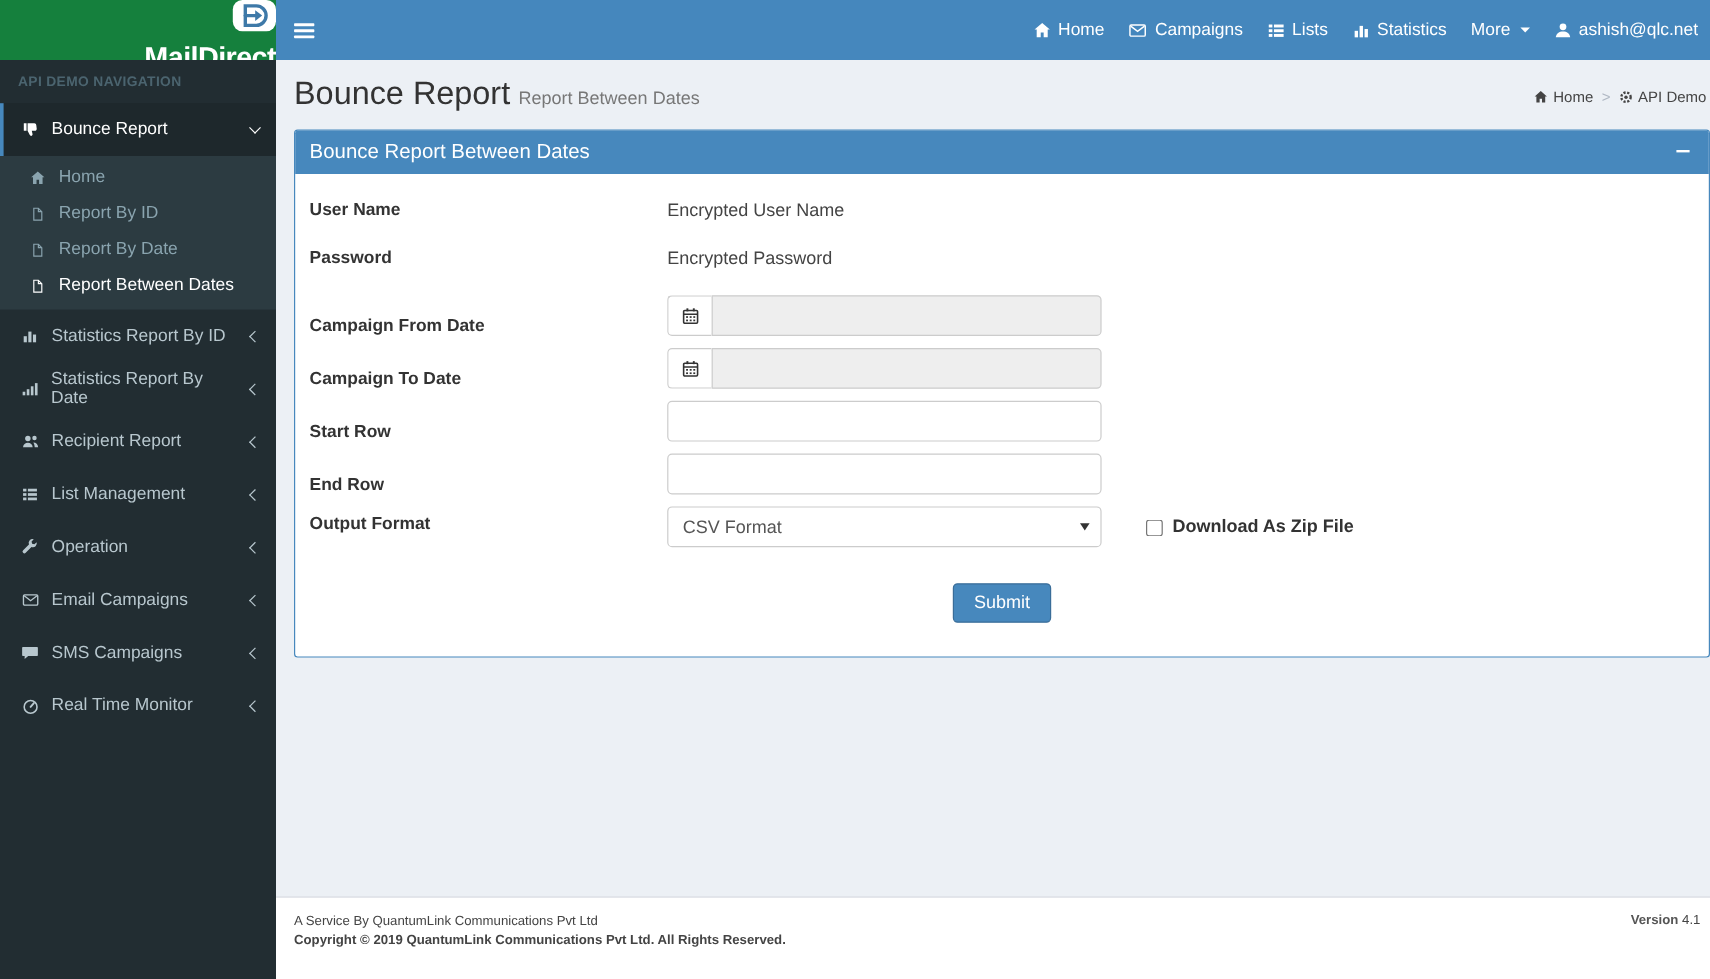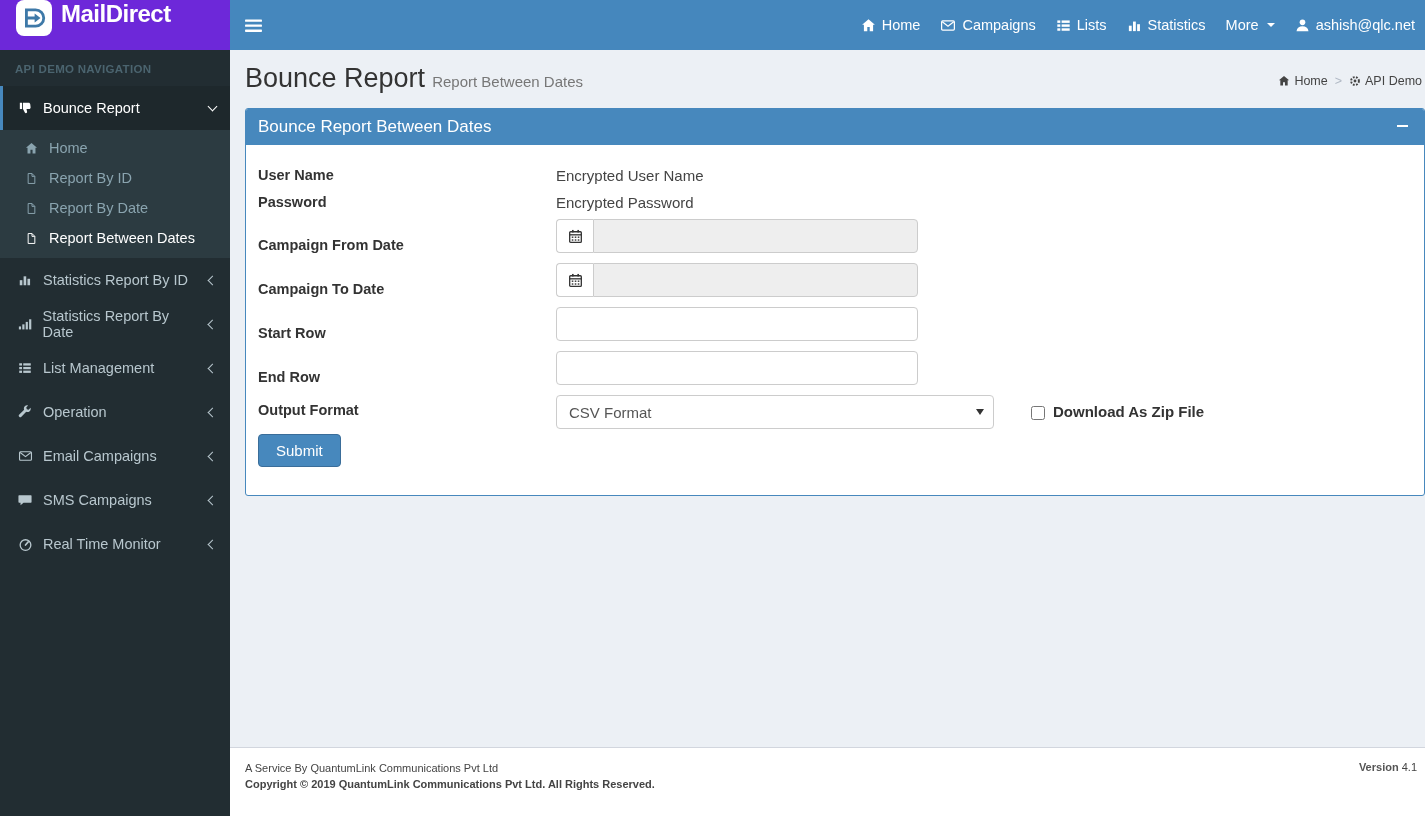--- a/index.html
+++ b/index.html
@@ -8,22 +8,22 @@
     font-family:"Liberation Sans", sans-serif;
     background:#ecf0f5;
     position:relative;
     color:#333;
   }
   svg.i { display:inline-block; vertical-align:middle; flex:none; }
 
   
   .logo {
     position:absolute; left:0; top:0; width:230px; height:50px;
-    background:#6d28d9; color:#fff;
-    display:flex; align-items:flex-start; padding-left:16px; gap:9px;
+    background:#15803d; color:#fff;
+    display:flex; align-items:flex-end; padding-left:16px; gap:9px;flex-direction:column;
   }
   .logo-badge{
     width:36px; height:36px; background:#fff; border-radius:8px;
     display:flex; align-items:center; justify-content:center; color:#3e79a8;
   }
   .brand-text{ font-size:24px; font-weight:bold; letter-spacing:-0.5px; }
 
   .navbar {
     position:absolute; left:230px; top:0; right:0; height:50px;
     background:#4587bd; color:#fff; display:flex; align-items:center;
@@ -100,57 +100,57 @@
   .minus-glyph{ display:inline-block; width:11px; border-top:2.5px solid #fff; }
 
   .panel-body{ padding:22px 12px 28px; }
   .frow{ display:flex; align-items:flex-start; }
   .flabel{
     width:298px; flex:none; padding:7px 10px 0 0;
     font-weight:bold; font-size:14.5px; color:#333;
   }
   .flabel.tight{ padding-top:0; }
   .fvalue{ font-size:15px; color:#444; padding-top:0; }
-  .row-static{ margin-bottom:10px; }
+  .row-static{ margin-bottom:23px; }
   .row-static:last-of-type{ margin-bottom:0; }
   .row-gap{ margin-bottom:10px;align-items:flex-end; }
 
   .input-group{ display:flex; width:362px; height:34px; }
   .ig-addon{
     width:37px; flex:none; background:#fff; border:1px solid #ccc; border-right:0;
     border-radius:4px 0 0 4px; display:flex; align-items:center; justify-content:center;
     color:#333; cursor:pointer;
   }
   .ig-input{
     flex:1; border:1px solid #ccc; border-radius:0 4px 4px 0;
     background:#eee; padding:6px 12px; font-size:15px; color:#555; min-width:0;
     font-family:"Liberation Sans", sans-serif;
   }
   .text-input{
     width:362px; height:34px; border:1px solid #ccc; border-radius:4px;
     padding:6px 12px; font-size:15px; color:#555;
     font-family:"Liberation Sans", sans-serif;
   }
-  .select-wrap{ position:relative; width:438px; }
+  .select-wrap{ position:relative; width:362px; }
   .select-wrap select{
     width:100%; height:34px; border:1px solid #ccc; border-radius:4px;
     background:#fff; color:#555; font-size:15px; padding:0 12px;
     appearance:none; -webkit-appearance:none; -moz-appearance:none;
     font-family:"Liberation Sans", sans-serif; cursor:pointer;
   }
   .select-caret{
     position:absolute; right:10px; top:14px; pointer-events:none;
     width:0; height:0; border-left:4.5px solid transparent;
     border-right:4.5px solid transparent; border-top:6px solid #333;
   }
   .zip-wrap{ display:flex; align-items:flex-end; gap:8px; margin-left:37px; padding-top:8px; }
   .zip-wrap input{ width:14px; height:14px; margin:0; cursor:pointer; }
   .zip-label{ font-weight:bold; font-size:15px; color:#333; }
 
-  .submit-row{ display:flex; margin-top:5px; }
+  .submit-row{ display:flex; justify-content:center; margin-top:30px; }
   .btn-submit{
     background:#4788bd; border:1px solid #3a6d99; color:#fff;
     padding:7px 17px; font-size:15px; border-radius:4px; cursor:pointer;
     font-family:"Liberation Sans", sans-serif;
   }
 
   
   .footer{
     position:absolute; left:230px; right:0; bottom:0; height:69px;
     background:#fff; border-top:1px solid #d2d6de; padding:14px 15px;
@@ -365,20 +365,29 @@
     <span class="micon">
         <svg class="i" width="14" height="14">
           <use href="#i-signal"></use>
         </svg>
       </span>
     <span>Statistics Report By Date</span>
     <span class="chev left"></span>
   </div>
   <div class="menu-item">
     <span class="micon">
+        <svg class="i" width="15" height="14">
+          <use href="#i-users"></use>
+        </svg>
+      </span>
+    <span>Recipient Report</span>
+    <span class="chev left"></span>
+  </div>
+  <div class="menu-item">
+    <span class="micon">
         <svg class="i" width="14" height="14">
           <use href="#i-list"></use>
         </svg>
       </span>
     <span>List Management</span>
     <span class="chev left"></span>
   </div>
   <div class="menu-item">
     <span class="micon">
         <svg class="i" width="14" height="14">
@@ -443,21 +452,21 @@
       <span class="collapse-btn">
         <span class="minus-glyph"></span>
       </span>
     </div>
     <div class="panel-body">
 
       <div class="frow row-static">
         <div class="flabel tight">User Name</div>
         <div class="fvalue">Encrypted User Name</div>
       </div>
-      <div class="frow row-static" style="margin-bottom:8px;">
+      <div class="frow row-static" style="margin-bottom:22px;">
         <div class="flabel tight">Password</div>
         <div class="fvalue">Encrypted Password</div>
       </div>
 
       <div class="frow row-gap">
         <div class="flabel">Campaign From Date</div>
         <div class="input-group">
           <span class="ig-addon">
             <svg class="i" width="15" height="15">
                 <use href="#i-calendar"></use>

